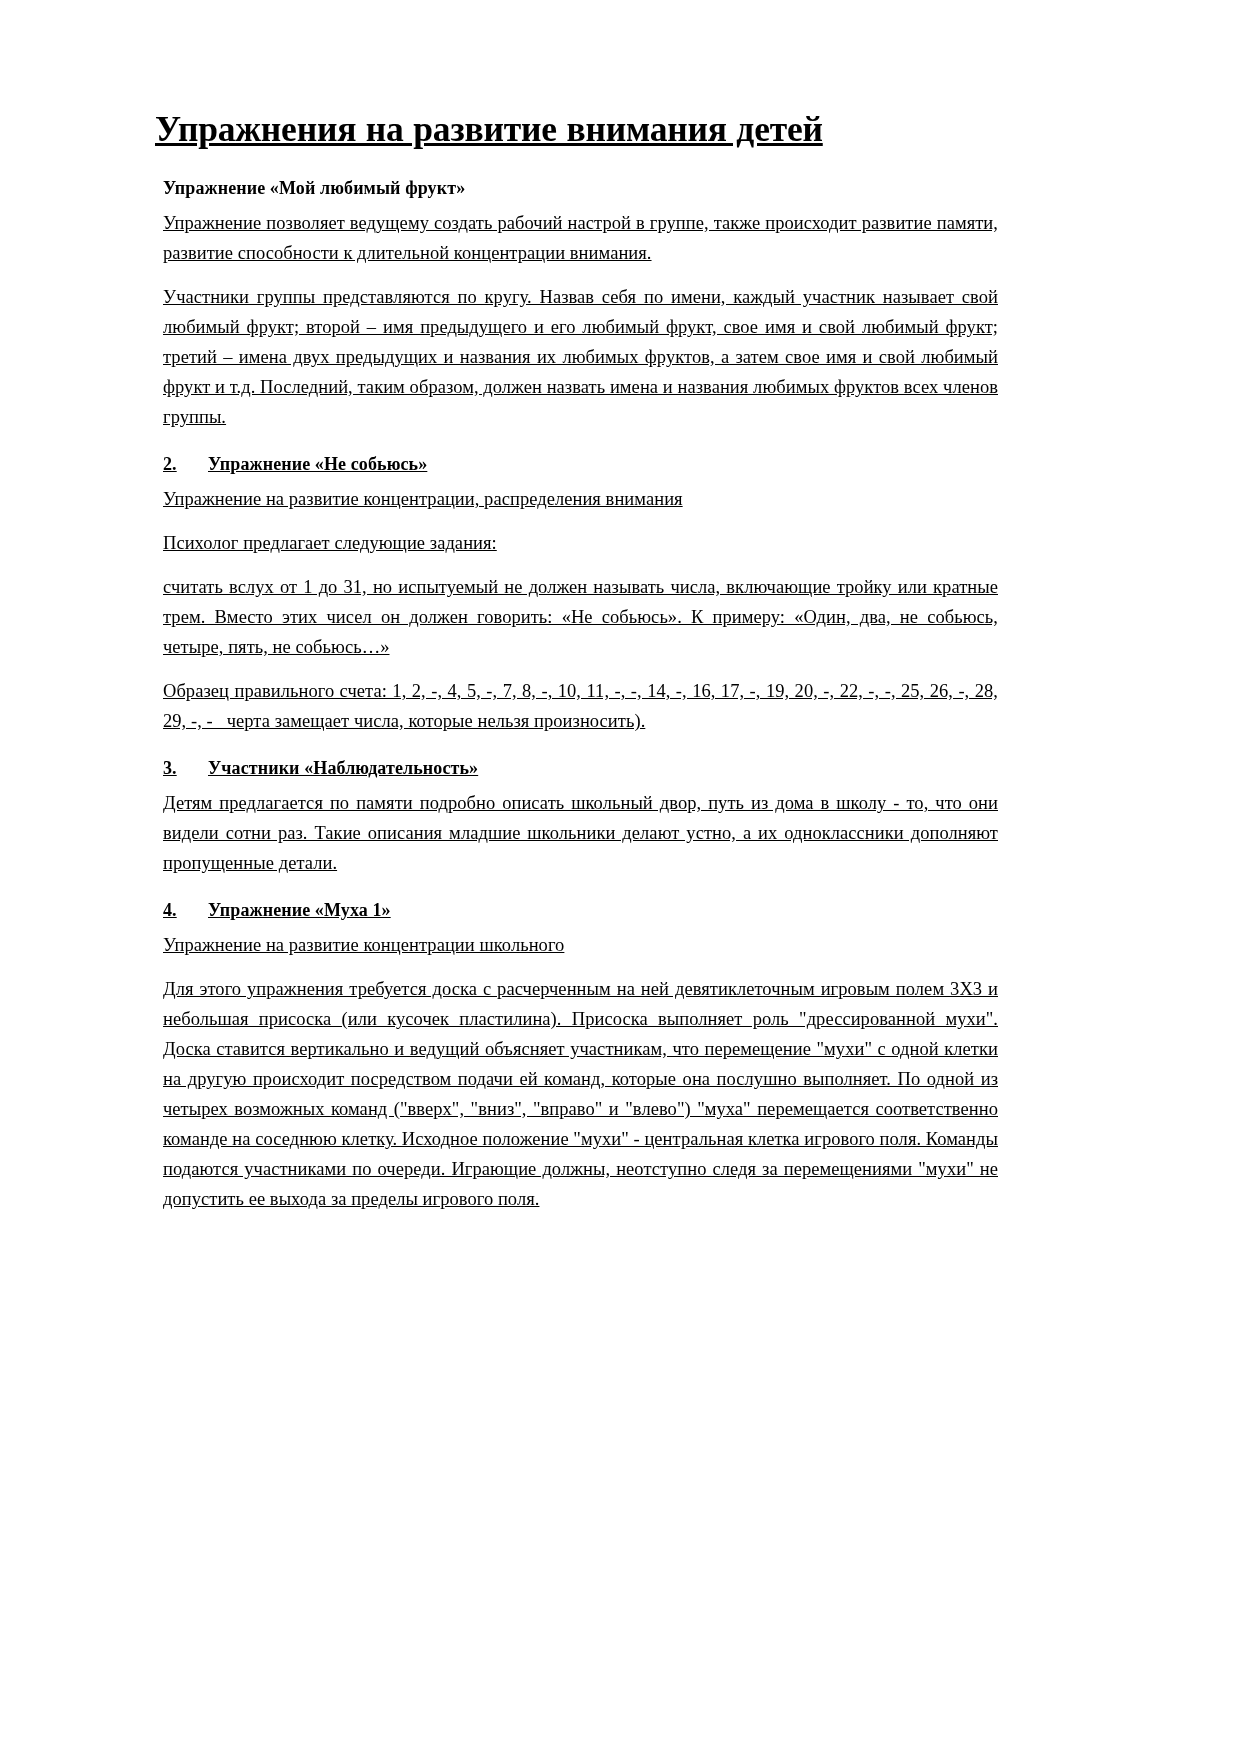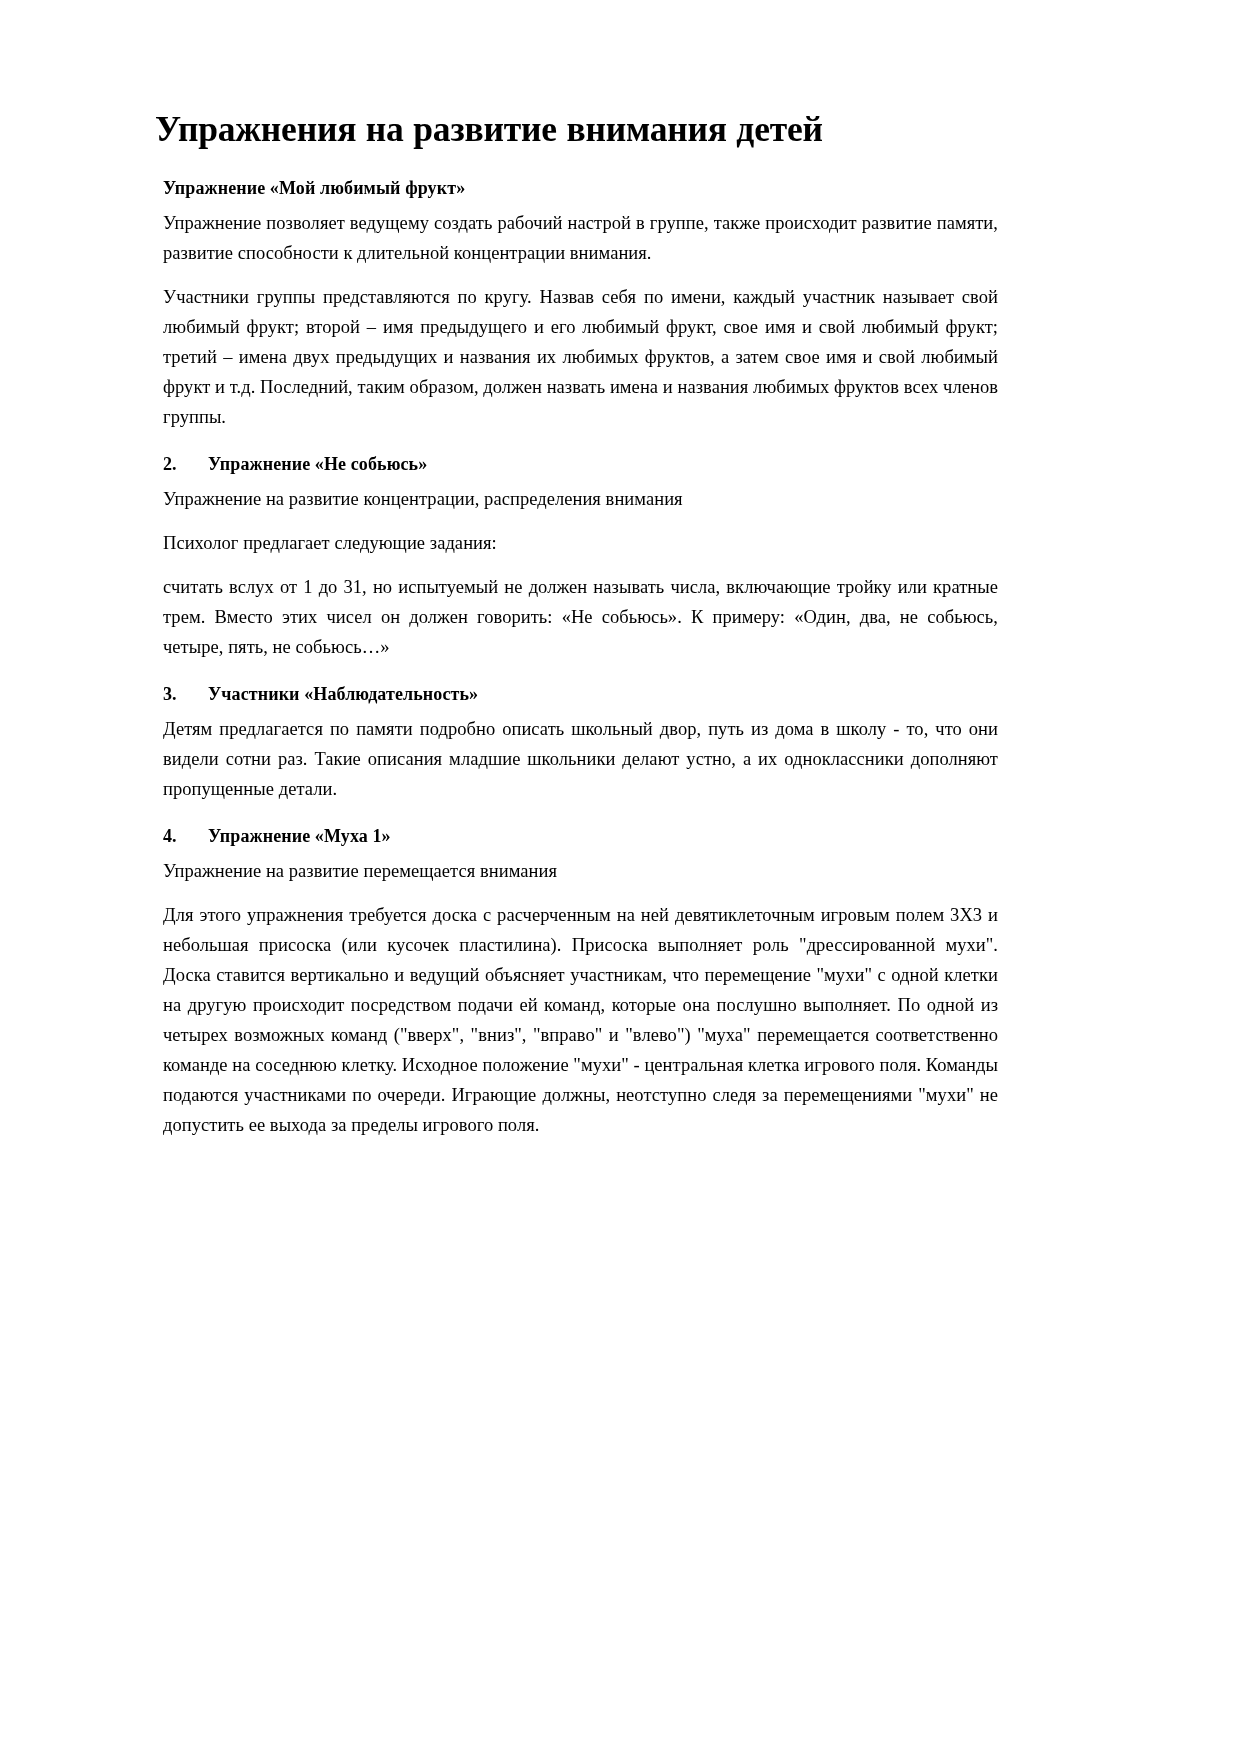--- a/index.html
+++ b/index.html
@@ -16,20 +16,21 @@
     -webkit-font-smoothing: antialiased;
   }
   .page {
     position: relative;
     width: 1240px;
     height: 1754px;
     background: #ffffff;
     box-sizing: border-box;
     padding: 104px 234px 24px 155px;
     overflow: hidden;
+    text-decoration: underline;
   }
   .doc-title {
     font-size: 35.5px;
     font-weight: bold;
     line-height: 50px;
     letter-spacing: -0.2px;
     margin: 0 0 22px 0;
     text-align: left;
     word-spacing: 1px;
   }
@@ -90,32 +91,33 @@
   </div>
 
   <div class="section gap-before-heading">
     <h2 class="heading numbered">
       <span class="num">2.</span>
       <span class="htext">Упражнение «Не собьюсь»</span>
     </h2>
     <p class="para">Упражнение на развитие концентрации, распределения внимания</p>
     <p class="para">Психолог предлагает следующие задания:</p>
     <p class="para">считать вслух от 1 до 31, но испытуемый не должен называть числа, включающие тройку или кратные трем. Вместо этих чисел он должен говорить: «Не собьюсь». К примеру: «Один, два, не собьюсь, четыре, пять, не собьюсь…»</p>
+    <p class="para last">Образец правильного счета: 1, 2, -, 4, 5, -, 7, 8, -, 10, 11, -, -, 14, -, 16, 17, -, 19, 20, -, 22, -, -, 25, 26, -, 28, 29, -, - _черта замещает числа, которые нельзя произносить).</p>
   </div>
 
   <div class="section gap-before-heading">
     <h2 class="heading numbered">
       <span class="num">3.</span>
       <span class="htext">Участники «Наблюдательность»</span>
     </h2>
     <p class="para last">Детям предлагается по памяти подробно описать школьный двор, путь из дома в школу - то, что они видели сотни раз. Такие описания младшие школьники делают устно, а их одноклассники дополняют пропущенные детали.</p>
   </div>
 
   <div class="section gap-before-heading">
     <h2 class="heading numbered">
       <span class="num">4.</span>
       <span class="htext">Упражнение «Муха 1»</span>
     </h2>
-    <p class="para">Упражнение на развитие перемещается внимания</p>
+    <p class="para">Упражнение на развитие концентрации школьного</p>
     <p class="para last">Для этого упражнения требуется доска с расчерченным на ней девятиклеточным игровым полем 3Х3 и небольшая присоска (или кусочек пластилина). Присоска выполняет роль "дрессированной мухи". Доска ставится вертикально и ведущий объясняет участникам, что перемещение "мухи" с одной клетки на другую происходит посредством подачи ей команд, которые она послушно выполняет. По одной из четырех возможных команд ("вверх", "вниз", "вправо" и "влево") "муха" перемещается соответственно команде на соседнюю клетку. Исходное положение "мухи" - центральная клетка игрового поля. Команды подаются участниками по очереди. Играющие должны, неотступно следя за перемещениями "мухи" не допустить ее выхода за пределы игрового поля.</p>
   </div>
 
 </div>
 
 </body></html>

